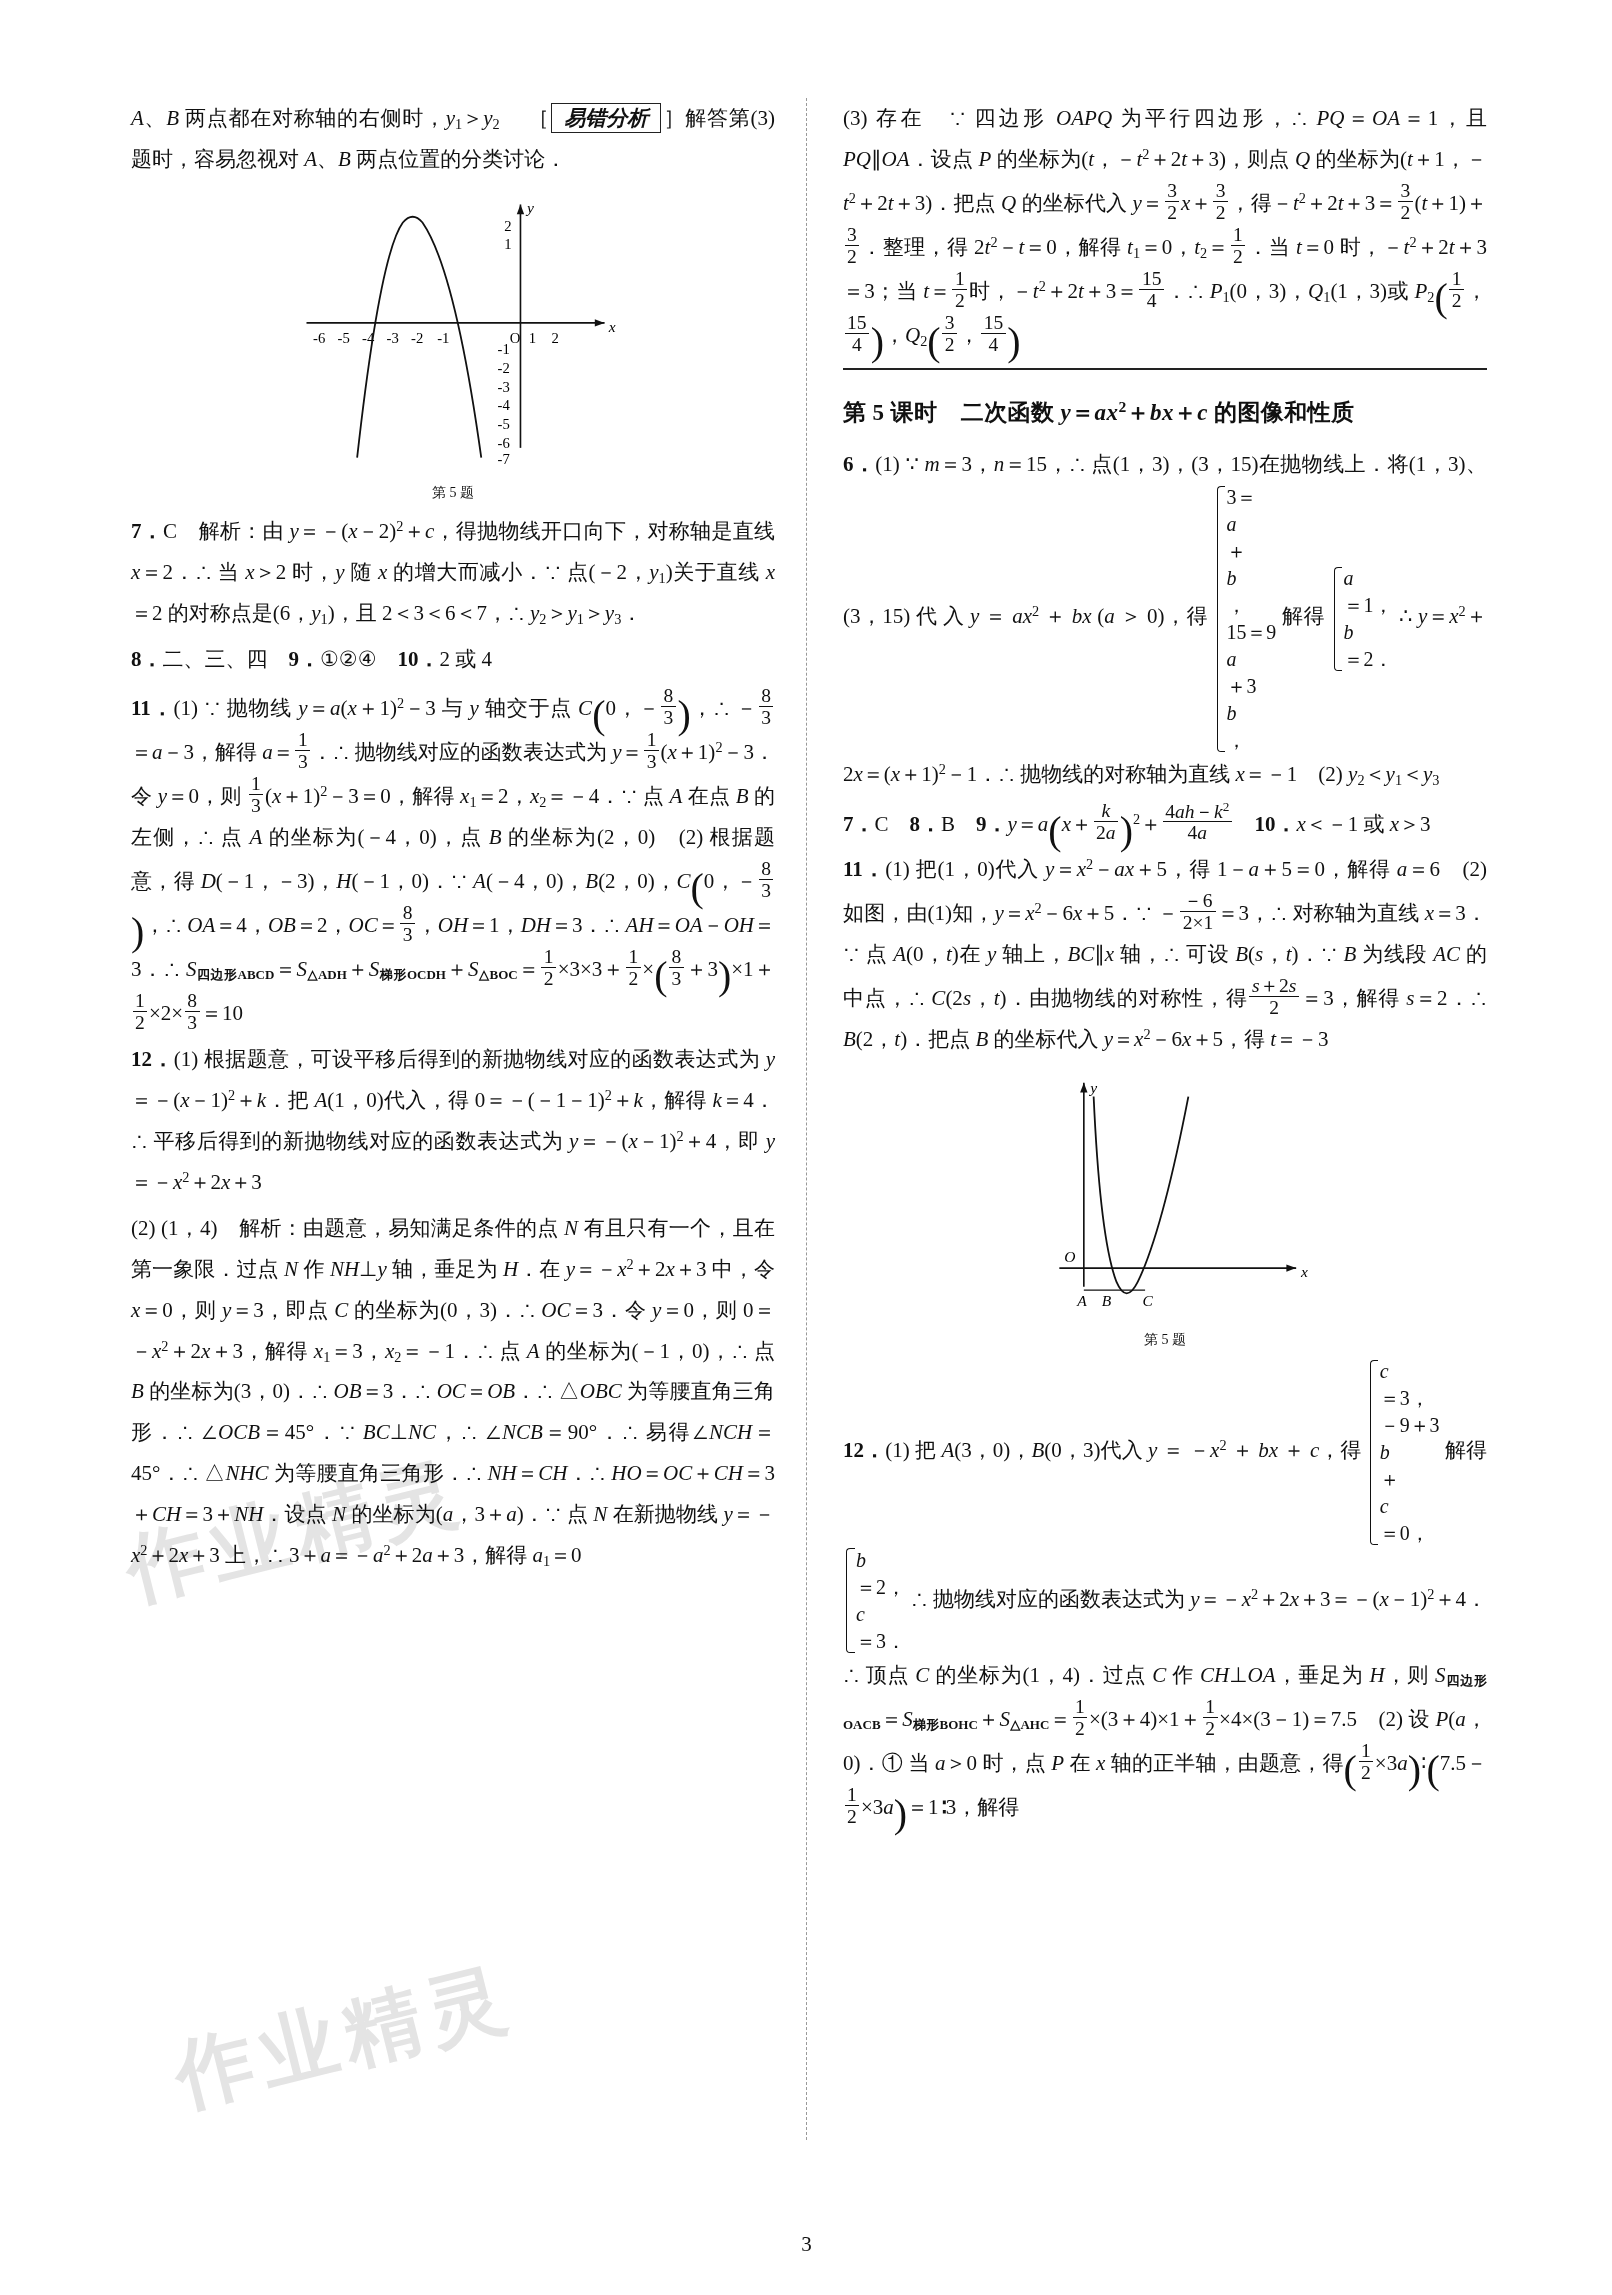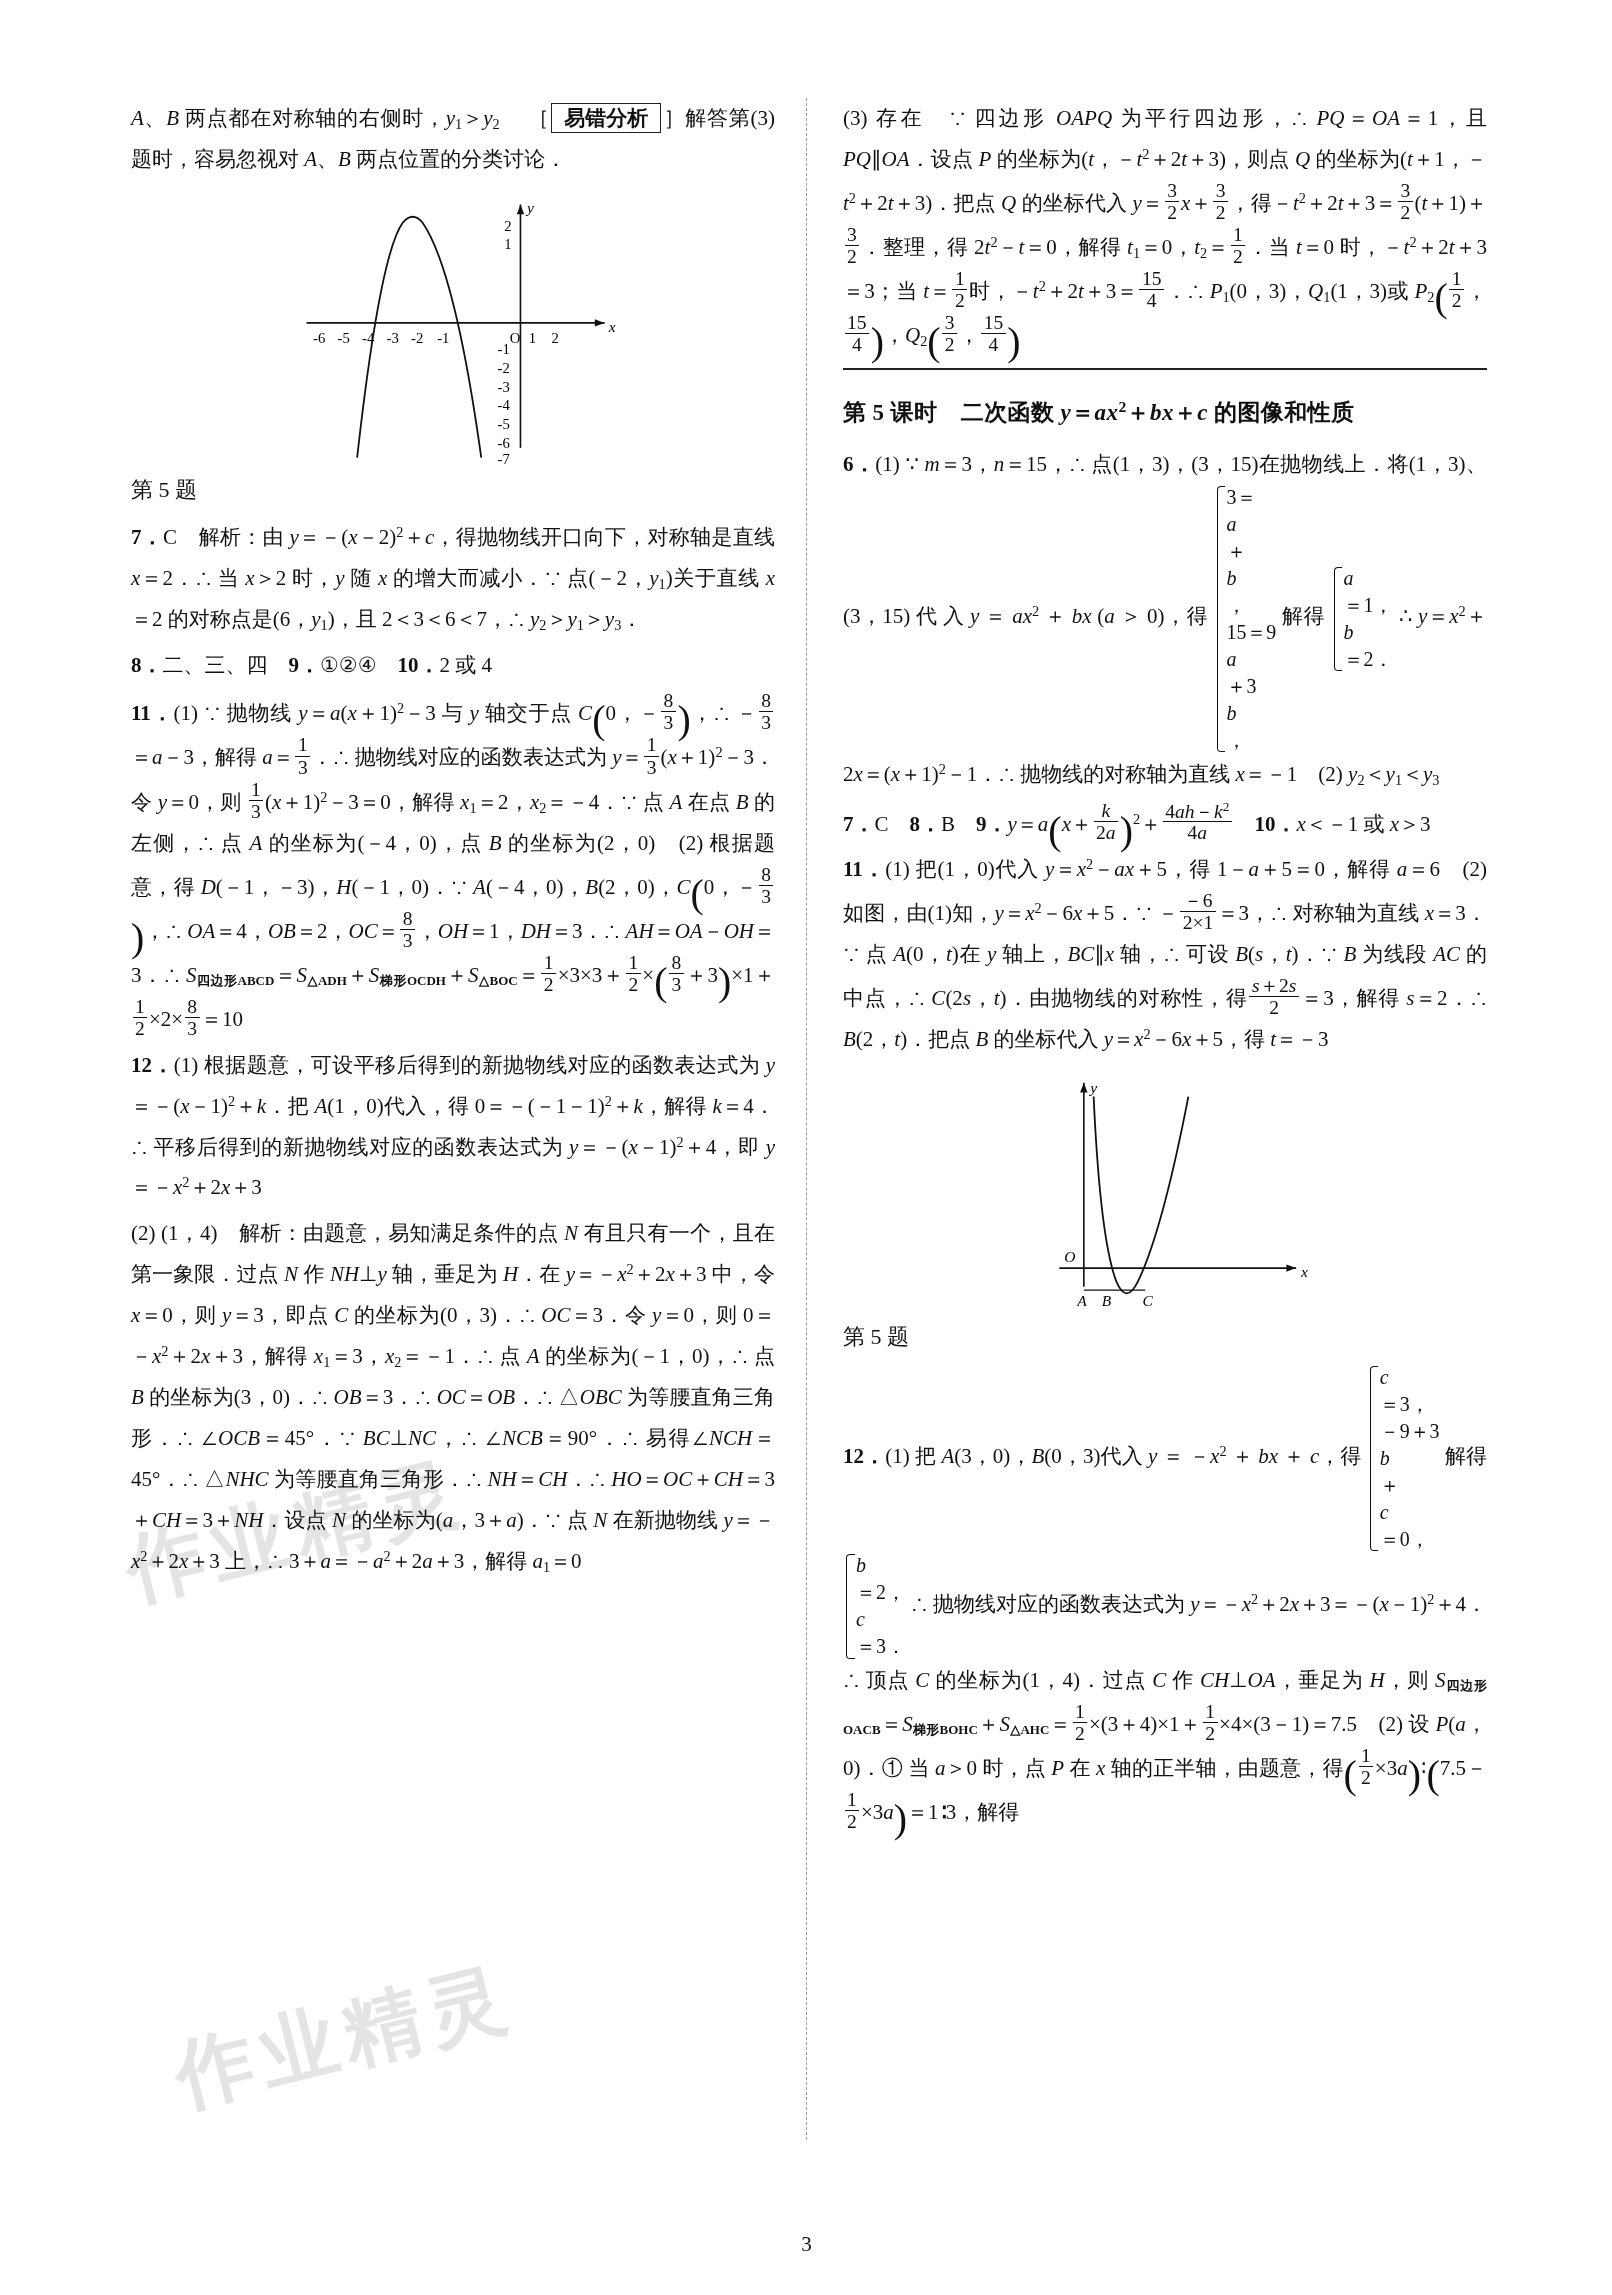--- a/index.html
+++ b/index.html
@@ -40,20 +40,21 @@
   .bold { font-weight:normal; }
   .num { font-weight:bold; }
   .it { font-style:italic; font-family:"Liberation Serif", serif; }
   .boxed {
     display:inline-block;
     border:1.2px solid #222;
     padding:0px 12px;
     font-weight:bold;
     line-height:1.35;
     margin:0 1.6px;
+    font-style:italic;
   }
   
   .frac {
     display:inline-block;
     vertical-align:-0.46em;
     text-align:center;
     font-size:0.93em;
     line-height:1.08;
     margin:0 1.6px;
   }
@@ -77,21 +78,21 @@
     width:7.4px;
     border-left:1.3px solid #111;
     border-top:1.3px solid #111;
     border-bottom:1.3px solid #111;
     border-radius:4.1px 0 0 4.1px;
   }
   .sys span { display:block; white-space:nowrap; }
   
   .bigparen { font-size:1.9em; vertical-align:-0.33em; line-height:0.6; }
   .figbox { text-align:center; margin:8.2px 0 4.9px; }
-  .figcap { text-align:left; font-size:22px; margin-top:3px;}
+  .figcap { text-align:center; font-size:14px; margin-top:13px;}
   .pagenum {
     position:absolute;
     left:0; right:0; bottom:38px;
     text-align:center;
     font-size:21px;
   }
   h3.sect {
     font-size:23px;
     font-weight:bold;
     margin:21px 0 8.2px 0;

